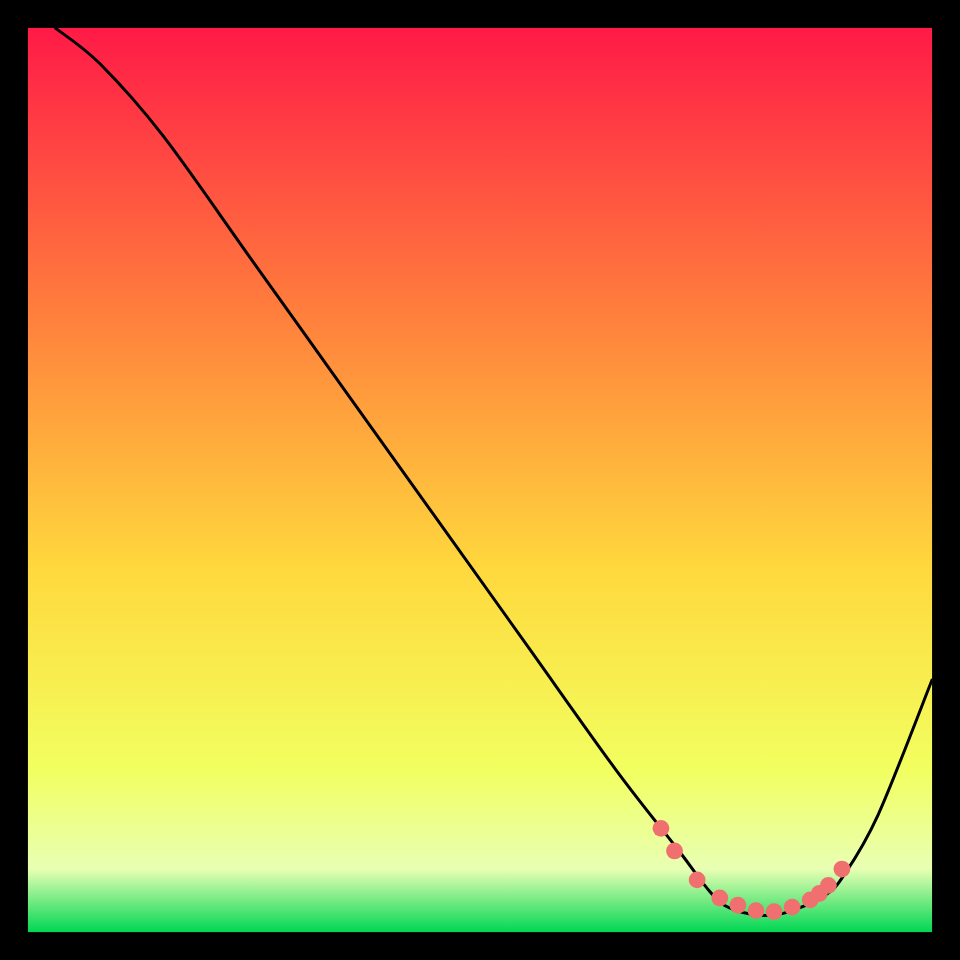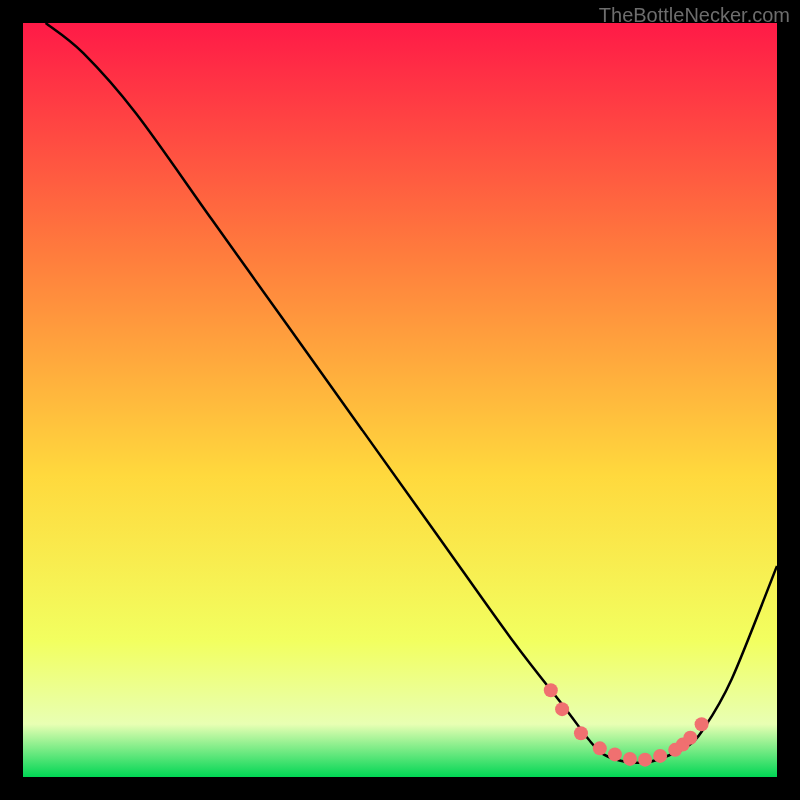--- a/index.html
+++ b/index.html
@@ -7,21 +7,20 @@
 .outer{position:relative;width:800px;height:800px;background:#000}
 .watermark{position:absolute;top:4px;right:10px;color:#6d6d6d;font:20px Arial,Helvetica,sans-serif;z-index:3}
 .plot{position:absolute;left:23px;top:23px;width:754px;height:754px;overflow:hidden;z-index:1}
 .curve{position:absolute;left:23px;top:23px;width:754px;height:754px;z-index:2;pointer-events:none}
 .curve path,.curve circle{vector-effect:non-scaling-stroke}
 </style>
 </head>
 <body>
 
 <div class="outer">
-  <div class="watermark">TheBottleNecker.com</div>
   <div class="plot">
     <svg width="754" height="754" viewBox="0 0 754 754" preserveAspectRatio="none">
       <defs>
         <linearGradient id="bg" x1="0" y1="0" x2="0" y2="1">
           <stop id="g0" offset="0%" stop-color="#ff1a47"></stop>
           <stop id="g1" offset="30%" stop-color="#ff7a3d"></stop>
           <stop id="g2" offset="60%" stop-color="#ffd93d"></stop>
           <stop id="g3" offset="82%" stop-color="#f2ff60"></stop>
           <stop id="g4" offset="93%" stop-color="#e8ffb3"></stop>
           <stop id="g5" offset="100%" stop-color="#00d654"></stop>

